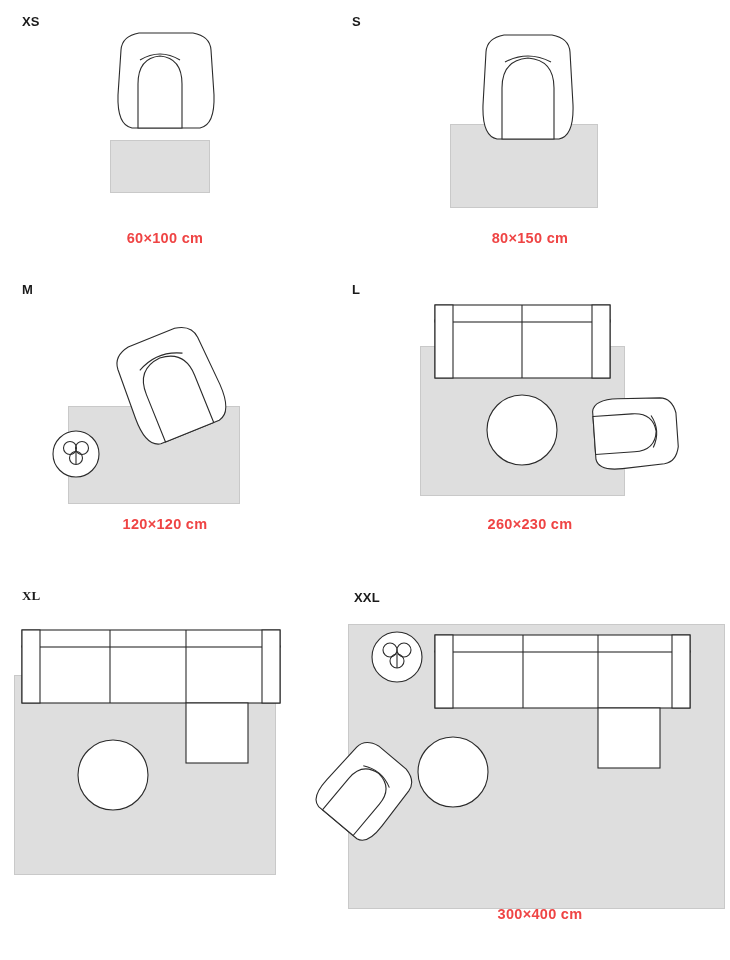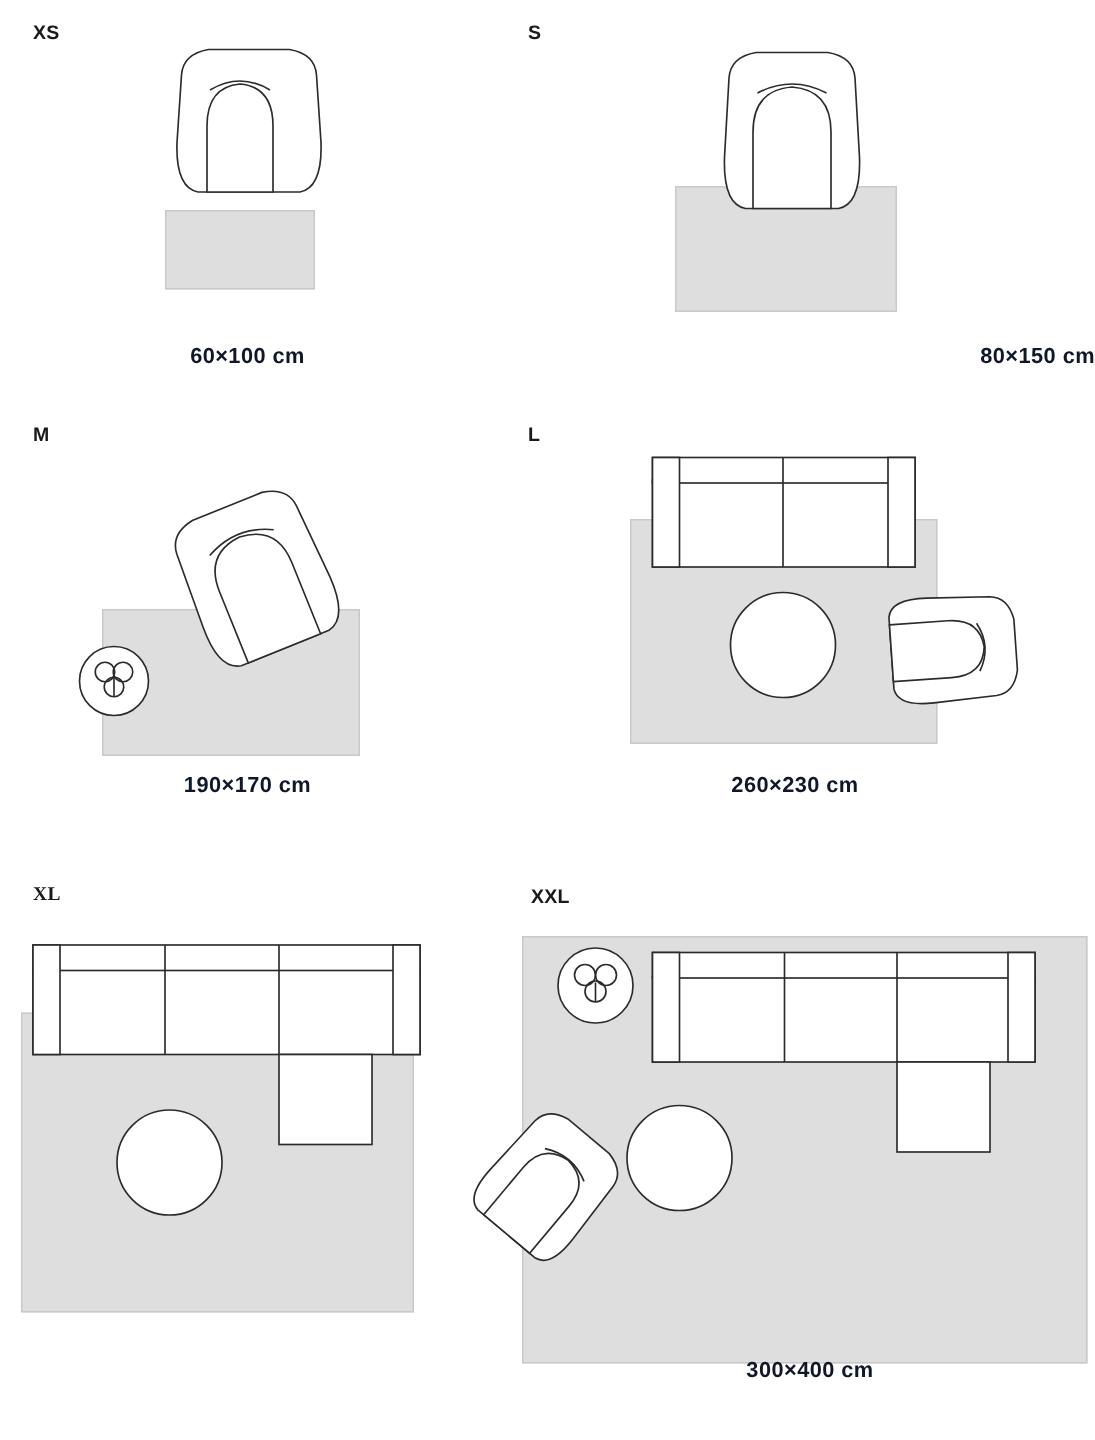--- a/index.html
+++ b/index.html
@@ -28,21 +28,21 @@
     font-size: 13px;
     font-weight: bold;
     letter-spacing: 0.2px;
     color: #1a1a1a;
   }
   .dim-label {
     position: absolute;
     font-size: 14.5px;
     font-weight: bold;
     letter-spacing: 0.3px;
-    color: #0f172a;
+    color: #ef4444;
     text-align: center;
     white-space: nowrap;
   }
   .stage {
     position: absolute;
   }
   .rug {
     position: absolute;
     background: #dedede;
     border: 1px solid #c9c9c9;
@@ -87,21 +87,21 @@
 
     <div class="stage" style="left:0; top:0; width:400px; height:210px;">
       <div class="rug" style="left:120px; top:124px; width:148px; height:84px;"></div>
       <svg width="400" height="215" style="position:absolute; left:0; top:0;">
         <path class="stroke" d="M156 52 Q157 38 174 35 L222 35 Q239 38 240 52 L243 105 Q244 136 229 139 L167 139 Q152 136 153 105 Z"></path>
         <path class="stroke" d="M172 139 L172 88 Q172 60 198 58 Q224 60 224 88 L224 139 Z"></path>
         <path class="stroke-none" d="M175 62 Q198 50 221 62"></path>
       </svg>
     </div>
 
-    <div class="dim-label" style="left:0; top:230px; width:400px;text-align:right;">80×150 cm</div>
+    <div class="dim-label" style="left:0; top:230px; width:400px;">80×150 cm</div>
   </div>
 
   <div class="cell" style="left:0; top:282px; width:330px; height:290px;">
     <div class="size-label" style="left:22px; top:0px;">M</div>
 
     <div class="stage" style="left:0; top:0; width:330px; height:230px;">
       <div class="rug" style="left:68px; top:124px; width:172px; height:98px;"></div>
       <svg width="330" height="235" style="position:absolute; left:0; top:0;">
 
         <g transform="rotate(-22 170 115)">
@@ -111,21 +111,21 @@
         </g>
 
         <circle class="stroke" cx="76" cy="172" r="23"></circle>
         <path class="stroke-none" d="M76 182 L76 170"></path>
         <circle class="stroke-none" cx="70" cy="166" r="6.5"></circle>
         <circle class="stroke-none" cx="82" cy="166" r="6.5"></circle>
         <circle class="stroke-none" cx="76" cy="176" r="6.5"></circle>
       </svg>
     </div>
 
-    <div class="dim-label" style="left:0; top:234px; width:330px;">190×170 cm</div>
+    <div class="dim-label" style="left:0; top:234px; width:330px;">120×120 cm</div>
   </div>
 
   <div class="cell" style="left:330px; top:282px; width:400px; height:290px;">
     <div class="size-label" style="left:22px; top:0px;">L</div>
 
     <div class="stage" style="left:0; top:0; width:400px; height:230px;">
       <div class="rug" style="left:90px; top:64px; width:205px; height:150px;"></div>
       <svg width="400" height="235" style="position:absolute; left:0; top:0;">
 
         <rect class="stroke" x="105" y="38" width="175" height="58"></rect>

